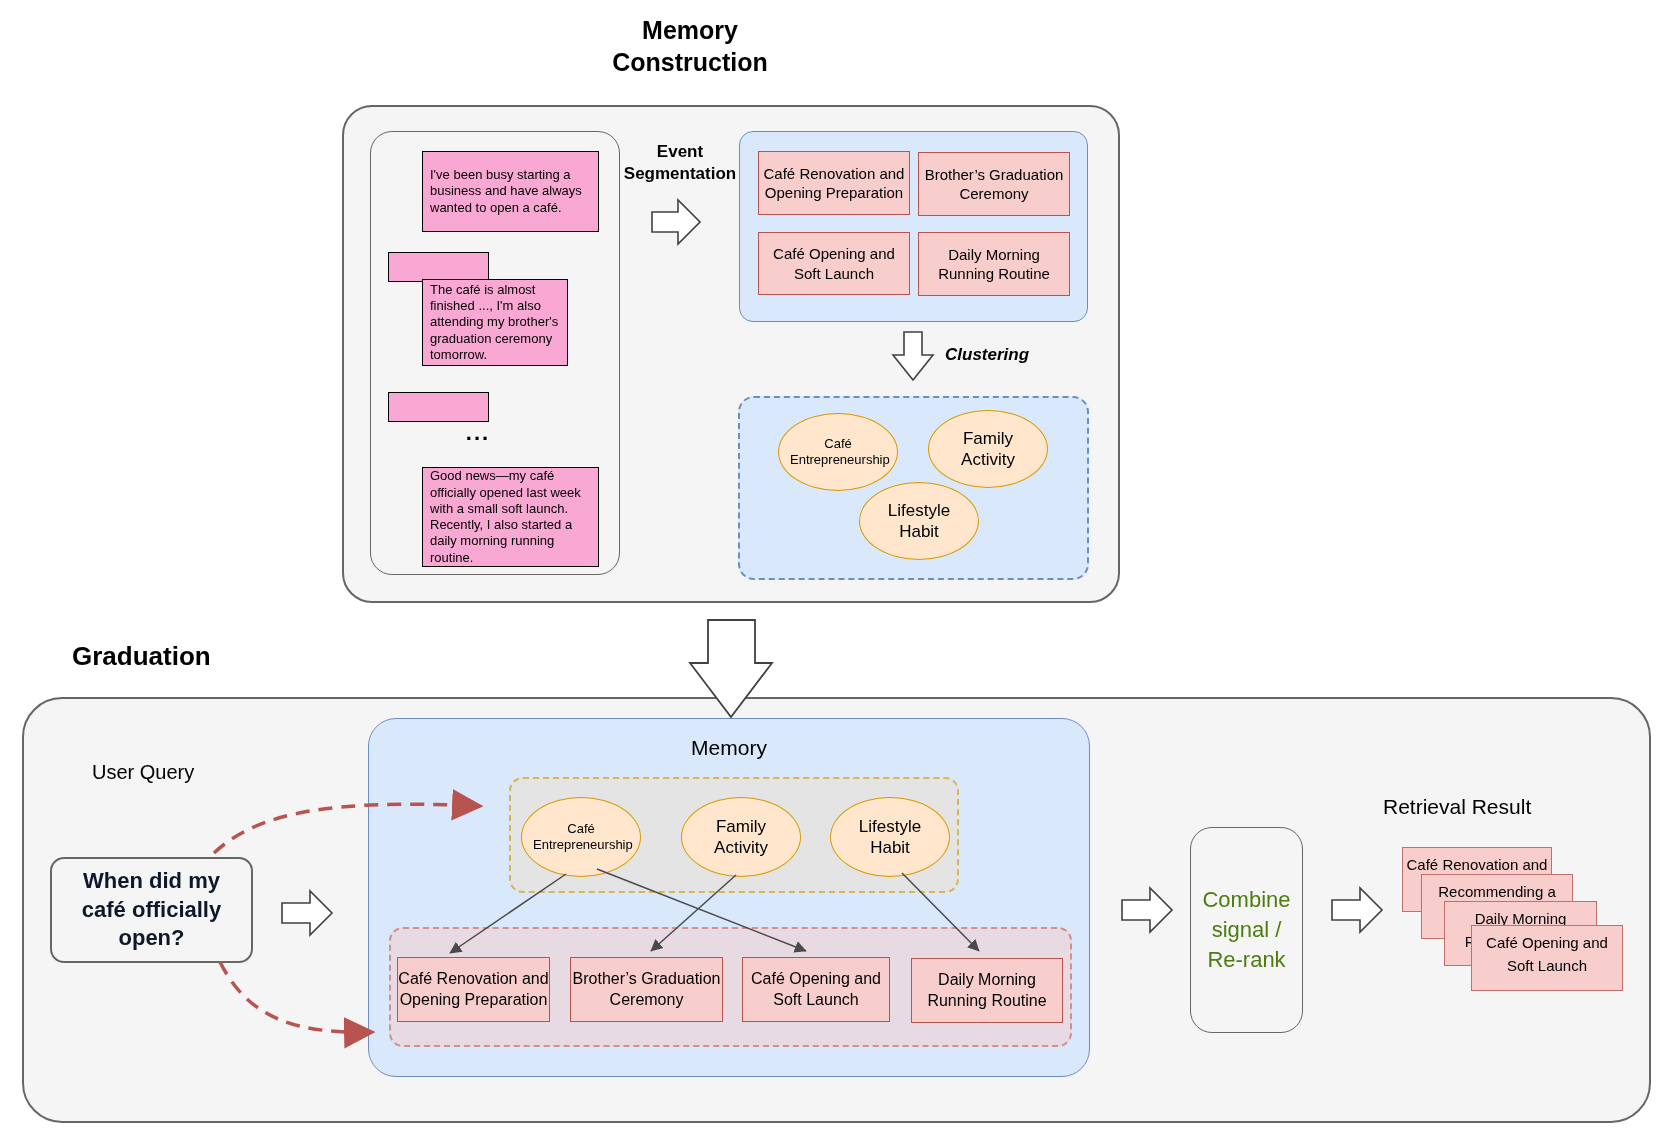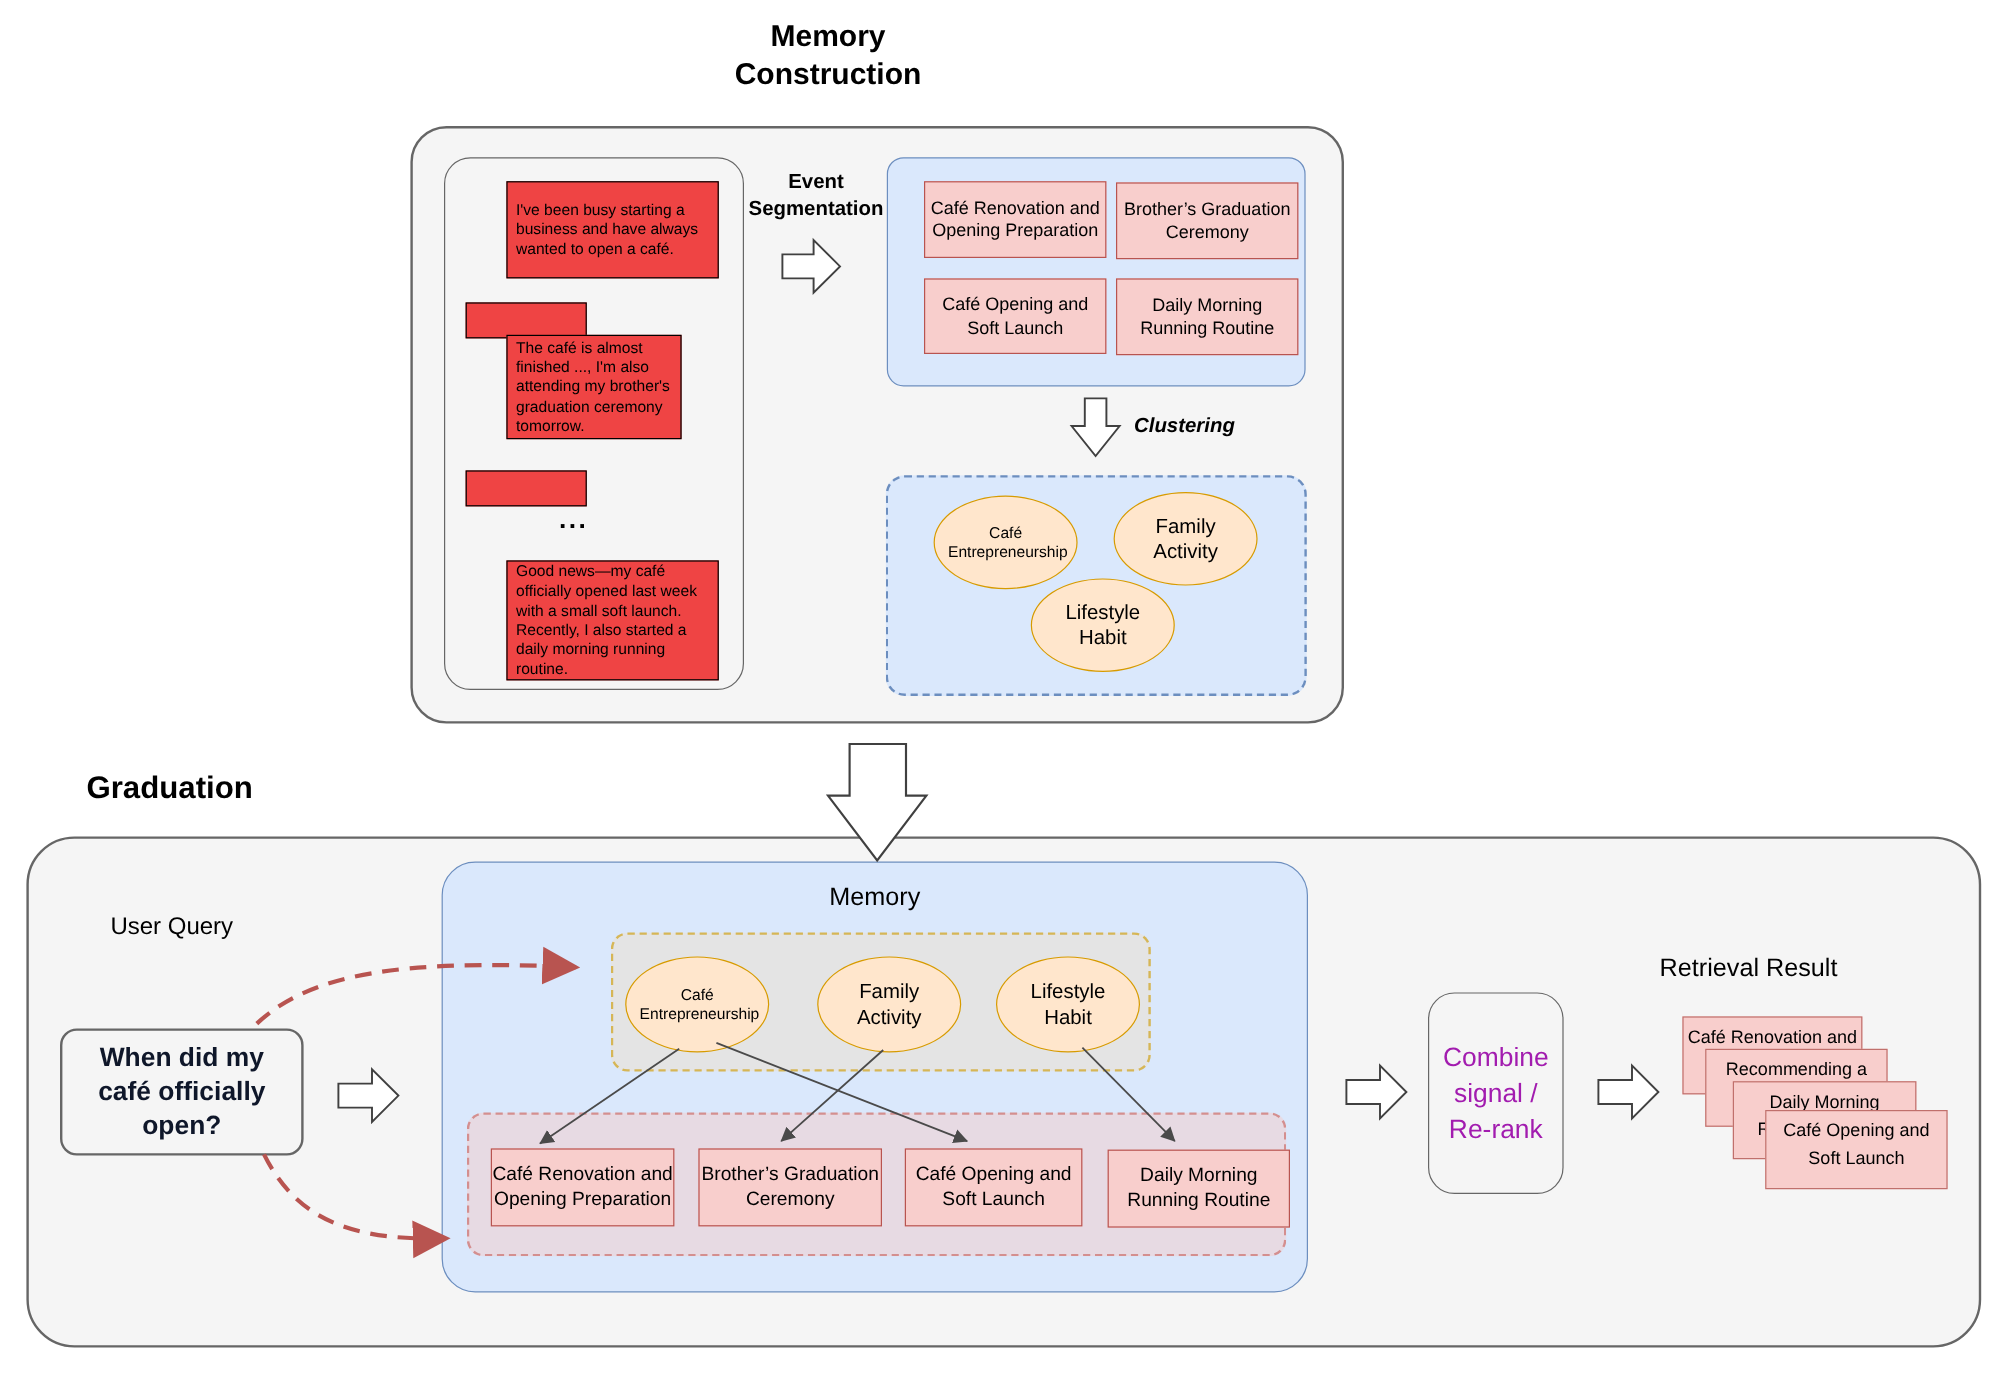--- a/index.html
+++ b/index.html
@@ -10,24 +10,24 @@
   .center{display:flex;align-items:center;justify-content:center;text-align:center;}
 
   
   .panel{background:#f5f5f5;border:2px solid #666666;border-radius:30px;}
   .bluebox{background:#dae8fc;border:1.5px solid #6c8ebf;border-radius:14px;}
   .bluedash{background:#dae8fc;border:2px dashed #6c8ebf;border-radius:16px;}
   .graydash{background:#e4e4e4;border:2px dashed #d6b656;border-radius:14px;}
   .mauvedash{background:#e7dae3;border:2px dashed #d48f8f;border-radius:14px;}
 
   
-  .pinkbox{background:#f8cecc;border:1.4px solid #b85450;display:flex;align-items:center;text-align:center;line-height:1.28;margin-left:12px;}
+  .pinkbox{background:#f8cecc;border:1.4px solid #b85450;display:flex;align-items:center;text-align:center;line-height:1.28;}
   .ellipse{background:#ffe6cc;border:1.5px solid #d79b00;border-radius:50%;display:flex;align-items:center;justify-content:center;text-align:center;line-height:1.25;}
   .ellipse span{max-width:96px;display:inline-block;}
-  .msg{background:#ef4444;border:1.4px solid #000;font-size:13px;line-height:1.25;display:flex;align-items:center;padding:14px 7px;}
+  .msg{background:#f9a8d4;border:1.4px solid #000;font-size:13px;line-height:1.25;display:flex;align-items:center;padding:14px 7px;}
   .card{background:#f8cecc;border:1.5px solid #c0706c;font-size:15px;line-height:1.5;text-align:center;padding-top:6px;overflow:hidden;}
 
   .h-bold{font-weight:bold;}
   svg.overlay{position:absolute;left:0;top:0;z-index:100;pointer-events:none;}
 </style>
 </head>
 <body>
 
 <div class="canvas">
 
@@ -112,21 +112,21 @@
   <div class="abs pinkbox" style="left:570px;top:957px;width:153px;height:65px;font-size:16px;">
     <span>Brother’s Graduation Ceremony</span>
   </div>
   <div class="abs pinkbox" style="left:742px;top:957px;width:148px;height:65px;font-size:16px;">
     <span>Café Opening and Soft Launch</span>
   </div>
   <div class="abs pinkbox" style="left:911px;top:958px;width:152px;height:65px;font-size:16px;">
     <span>Daily Morning Running Routine</span>
   </div>
 
-  <div class="abs panel center" style="left:1190px;top:827px;width:113px;height:168px;border-radius:22px;border-width:1.5px;font-size:22px;line-height:1.35;color:#a21caf;">
+  <div class="abs panel center" style="left:1190px;top:827px;width:113px;height:206px;border-radius:22px;border-width:1.5px;font-size:22px;line-height:1.35;color:#4d7c0f;">
     <span style="max-width:95px;">Combine signal / Re-rank</span>
   </div>
 
   <div class="abs" style="left:1383px;top:795px;width:200px;text-align:left;font-size:21px;">Retrieval Result</div>
 
   <div class="abs card" style="left:1402px;top:847px;width:150px;height:65px;">
     <span>Café Renovation and Opening</span>
   </div>
   <div class="abs card" style="left:1421px;top:874px;width:152px;height:65px;">
     <span>Recommending a</span>

